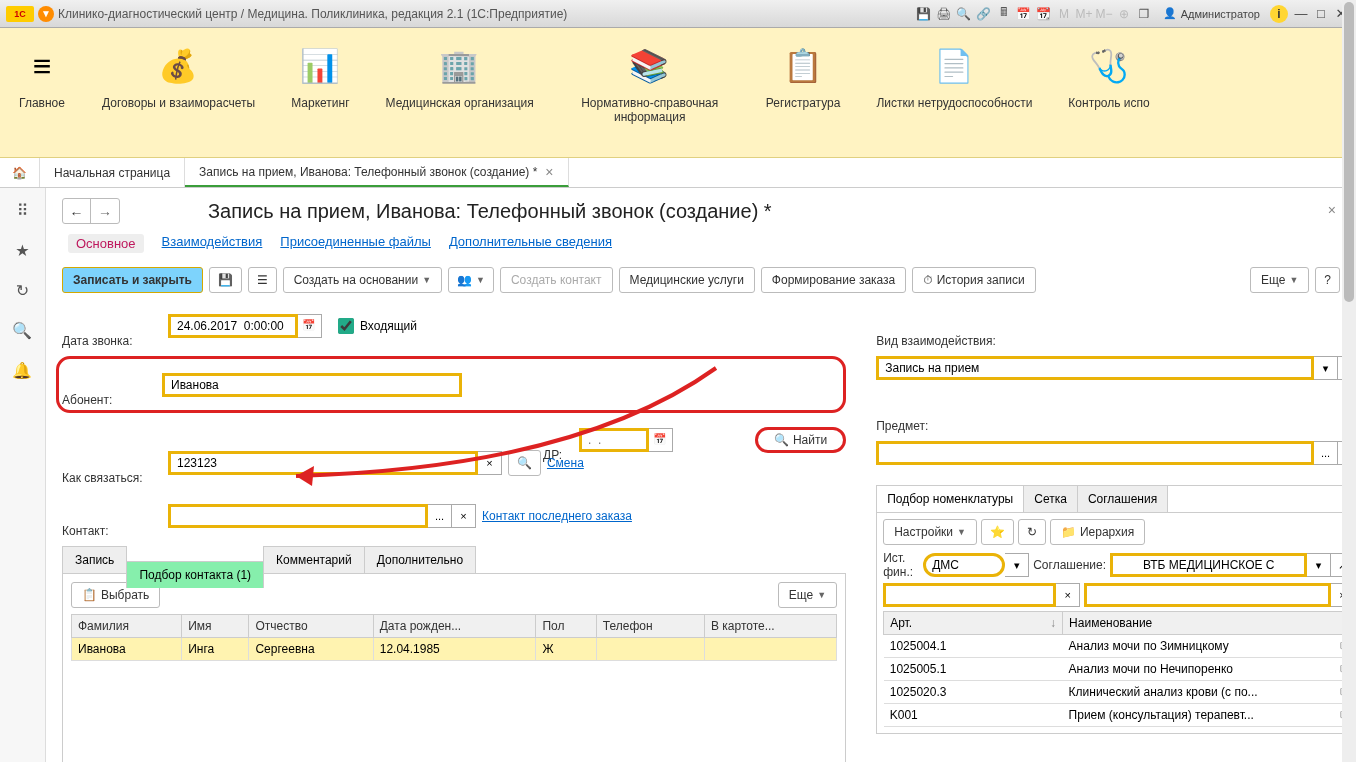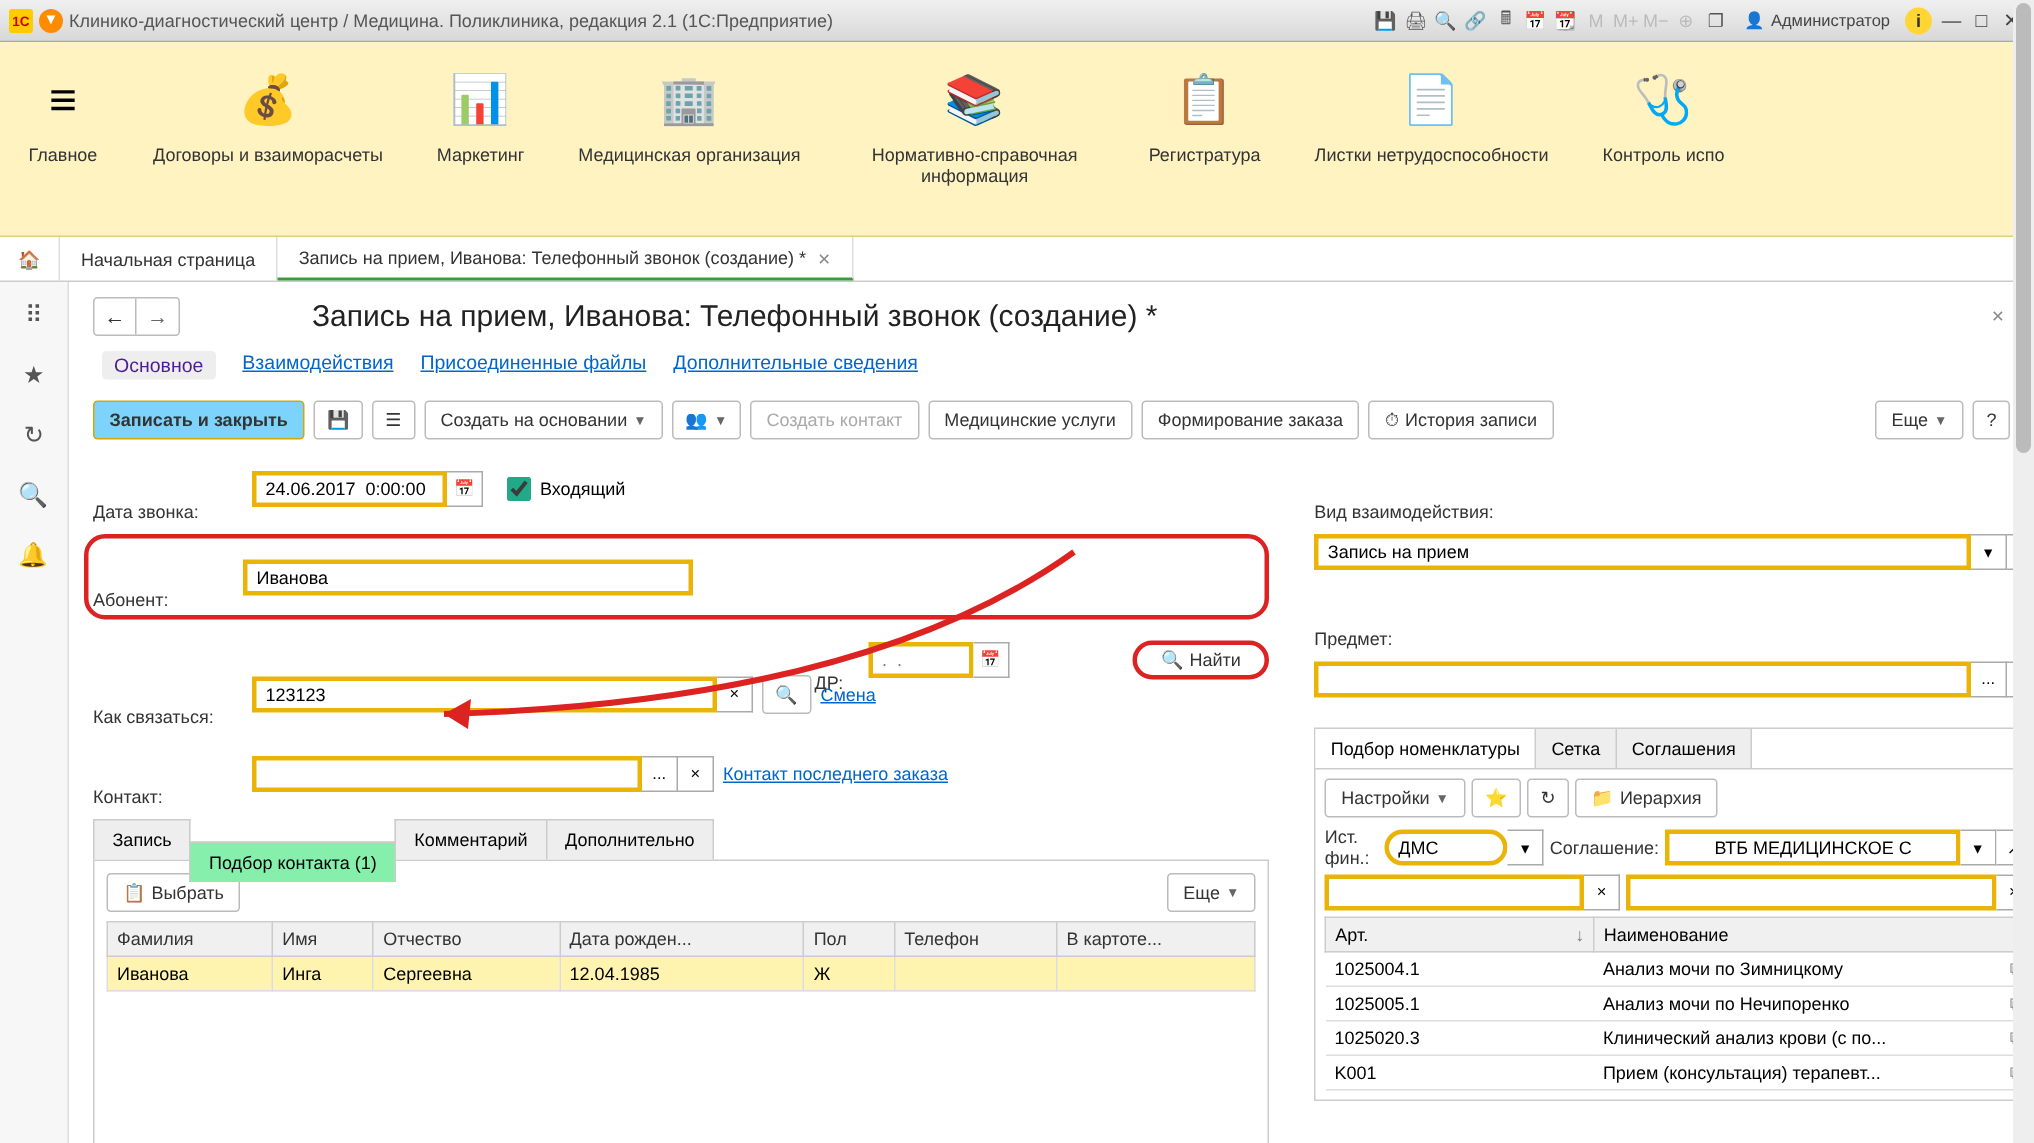--- a/index.html
+++ b/index.html
@@ -1,20 +1,20 @@
 <!DOCTYPE html>
 <html><head>
 <meta charset="utf-8">
 <style>
 * { box-sizing: border-box; margin: 0; padding: 0; font-family: Arial, sans-serif; }
 body { background: #fff; font-size: 12px; overflow: hidden; }
 
 
 .titlebar { height: 28px; background: linear-gradient(#f0f0f0, #d8d8d8); border-bottom: 1px solid #aaa; display: flex; align-items: center; padding: 0 6px; gap: 4px; }
-.titlebar .logo { width: 16px; height: 16px; background: #ffcc00; border-radius: 2px; font-size: 9px; font-weight: bold; color: #c00; display: flex; align-items: center; justify-content: center; }
+.titlebar .logo { width: 28px; height: 16px; background: #ffcc00; border-radius: 2px; font-size: 9px; font-weight: bold; color: #c00; display: flex; align-items: center; justify-content: center; }
 .titlebar .star { width: 16px; height: 16px; background: #ff8c00; border-radius: 50%; display: flex; align-items: center; justify-content: center; color: #fff; font-size: 10px; }
 .titlebar .title { flex: 1; color: #555; font-size: 12px; }
 .titlebar .tb-icons { display: flex; gap: 2px; }
 .titlebar .tb-icon { width: 18px; height: 18px; display: flex; align-items: center; justify-content: center; color: #555; font-size: 12px; cursor: pointer; }
 .titlebar .user { display: flex; align-items: center; gap: 4px; color: #444; font-size: 11px; margin: 0 6px; }
 .titlebar .win-btns { display: flex; gap: 2px; }
 .titlebar .win-btn { width: 18px; height: 18px; display: flex; align-items: center; justify-content: center; color: #444; cursor: pointer; font-size: 13px; }
 
 
 .sectionbar { height: 130px; background: #fff3c2; border-bottom: 1px solid #e0d080; display: flex; align-items: flex-start; padding: 6px 0; overflow: hidden; position: relative; }
@@ -38,21 +38,21 @@
 .content { flex: 1; padding: 10px 16px 10px 16px; position: relative; overflow: hidden; }
 .content-header { display: flex; align-items: center; gap: 8px; margin-bottom: 8px; }
 .nav-btns { display: flex; border: 1px solid #bbb; border-radius: 3px; }
 .nav-btn { width: 28px; height: 24px; display: flex; align-items: center; justify-content: center; cursor: pointer; font-size: 14px; color: #666; }
 .nav-btn:first-child { border-right: 1px solid #bbb; color: #333; }
 .page-title { font-size: 20px; color: #222; margin-left: 80px; }
 .page-close { position: absolute; right: 20px; top: 14px; color: #888; font-size: 14px; cursor: pointer; }
 
 .subnav { display: flex; gap: 18px; margin: 10px 0 14px 6px; font-size: 13px; }
 .subnav a { color: #0066cc; text-decoration: underline; cursor: pointer; }
-.subnav a.active { color: #4c1d95; text-decoration: none; background: #eee; padding: 2px 8px; border-radius: 3px; }
+.subnav a.active { color: #be185d; text-decoration: none; background: #eee; padding: 2px 8px; border-radius: 3px; }
 
 .toolbar { display: flex; gap: 6px; align-items: center; margin-bottom: 10px; flex-wrap: wrap; }
 .btn { height: 26px; padding: 0 10px; border: 1px solid #bbb; border-radius: 3px; background: #fff; display: flex; align-items: center; gap: 4px; cursor: pointer; font-size: 12px; color: #333; }
 .btn.yellow { background: #7dd3fc; border-color: #d4a800; font-weight: bold; }
 .btn.icon-only { padding: 0 8px; }
 .btn.disabled { color: #aaa; cursor: default; }
 .btn .caret { font-size: 9px; color: #666; }
 .toolbar-right { margin-left: auto; display: flex; gap: 6px; }
 
 .form-area { display: flex; gap: 30px; }

